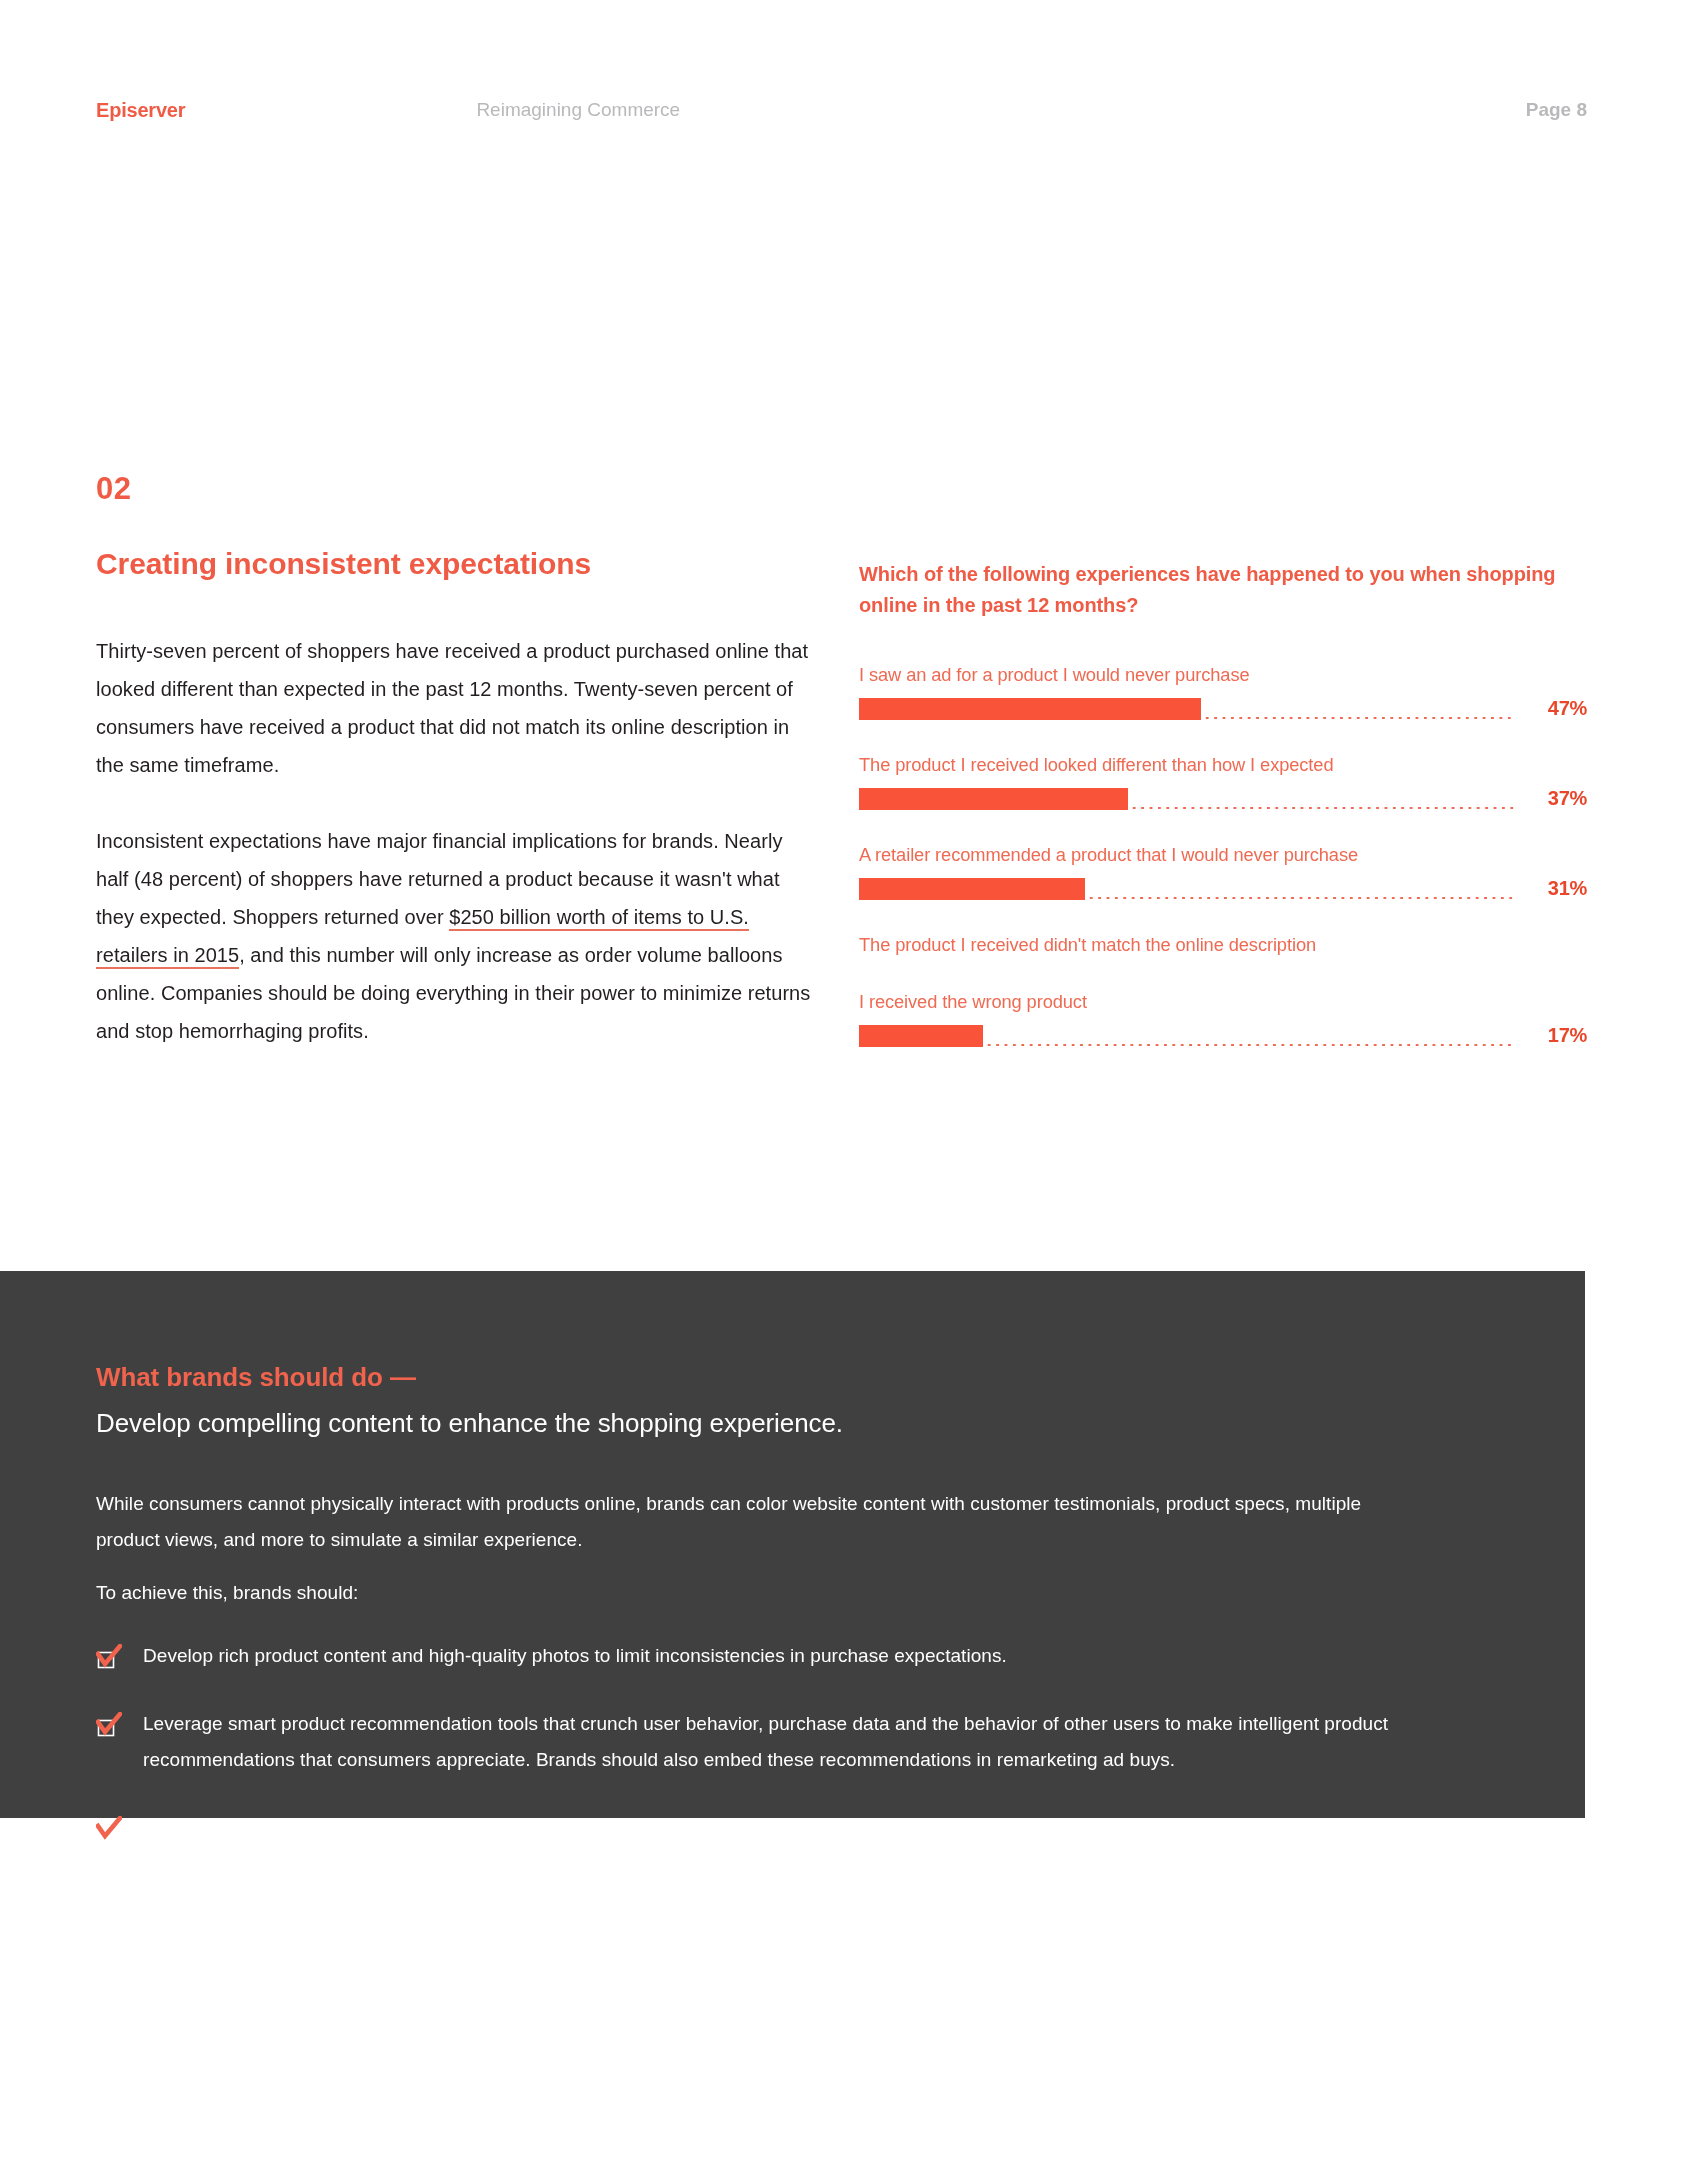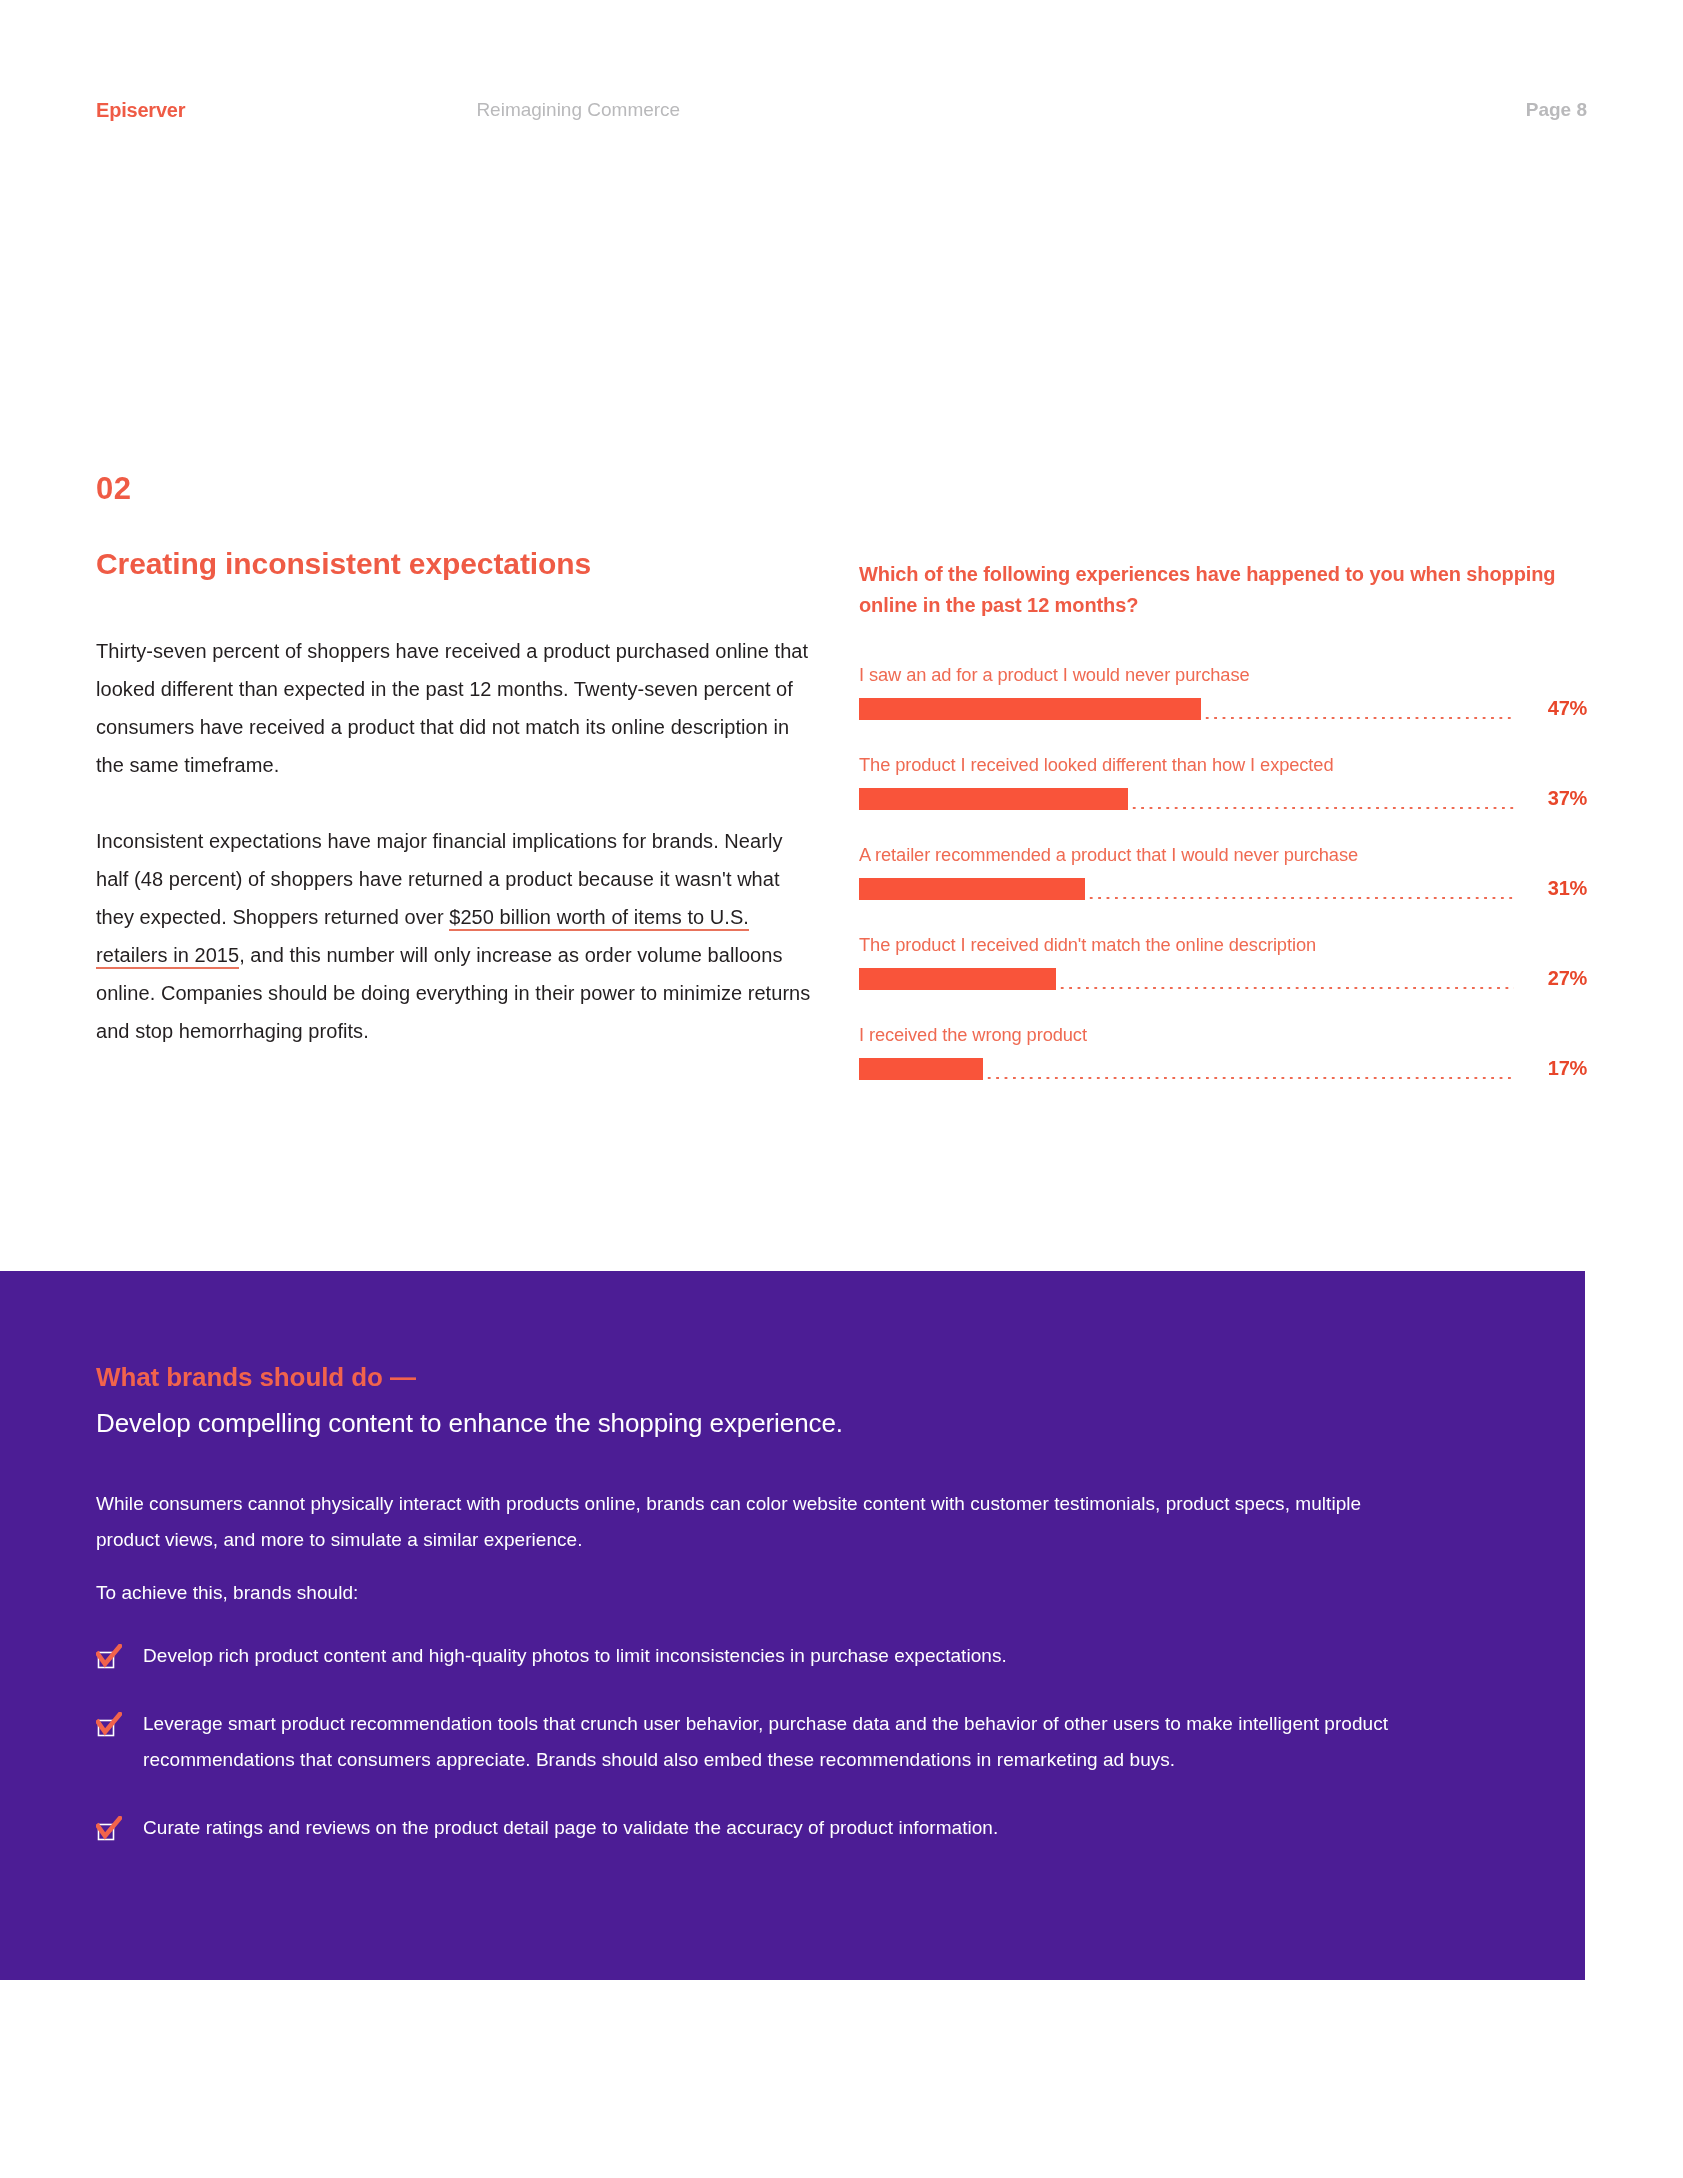--- a/index.html
+++ b/index.html
@@ -148,22 +148,22 @@
     margin-left: 12px;
     letter-spacing: -0.3px;
   }
 
   
   .callout {
     position: absolute;
     left: 0;
     top: 1271px;
     width: 1585px;
-    height: 709px;
-    background: #4c1d95;
+    height: 547px;
+    background: #404040;
   }
   .callout-inner {
     position: absolute;
     left: 96px;
     top: 90px;
     width: 1386px;
   }
   .callout-eyebrow {
     color: #f1634c;
     font-size: 26px;
@@ -264,25 +264,20 @@
       <div class="bar-label">A retailer recommended a product that I would never purchase</div>
       <div class="bar-track">
         <div class="bar-fill" style="width:31%"></div>
         <div class="bar-dots"></div>
         <div class="bar-value">31%</div>
       </div>
     </div>
 
     <div class="bar-row">
       <div class="bar-label">The product I received didn't match the online description</div>
-      <div class="bar-track">
-        <div class="bar-fill" style="width:27%"></div>
-        <div class="bar-dots"></div>
-        <div class="bar-value">27%</div>
-      </div>
     </div>
 
     <div class="bar-row">
       <div class="bar-label">I received the wrong product</div>
       <div class="bar-track">
         <div class="bar-fill" style="width:17%"></div>
         <div class="bar-dots"></div>
         <div class="bar-value">17%</div>
       </div>
     </div>

